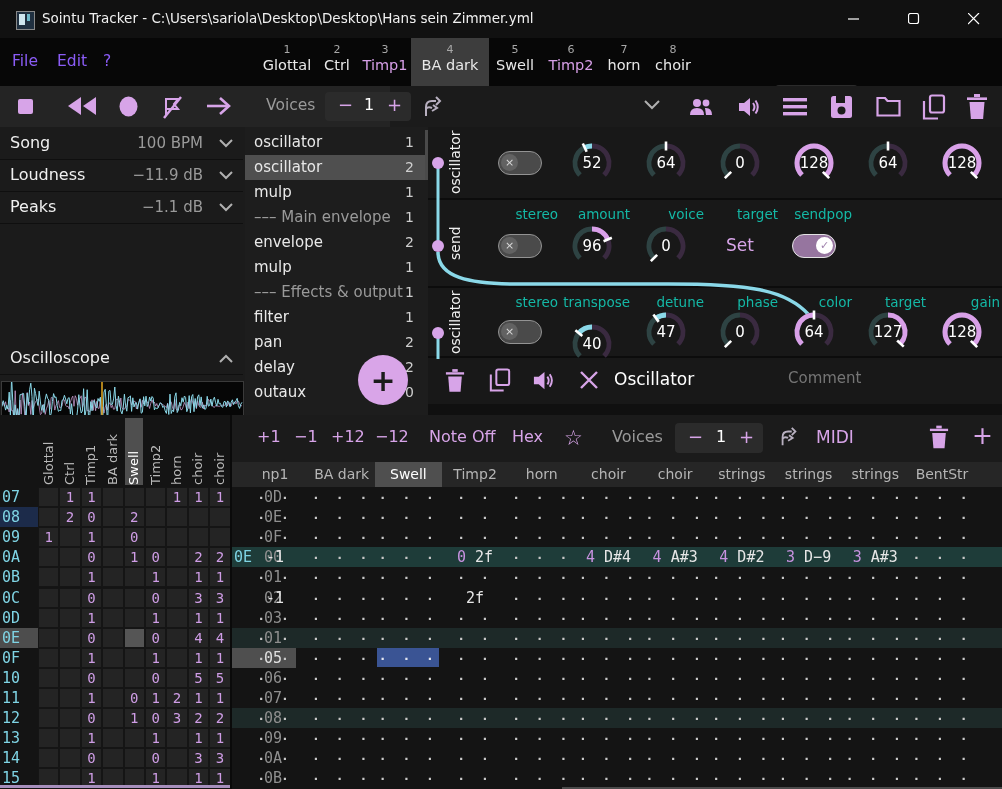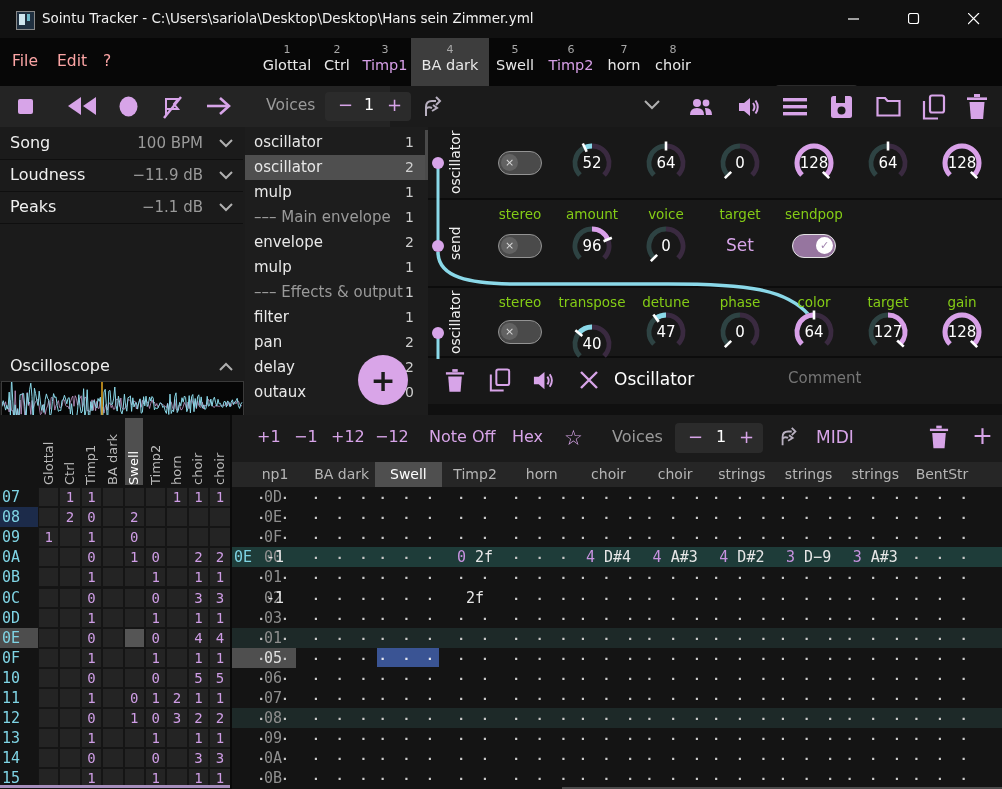--- a/index.html
+++ b/index.html
@@ -9,21 +9,21 @@
   .mono{font-family:"DejaVu Sans Mono",monospace}
   .pink{color:#d7a4e8}
   .gray{color:#9a9a9a}
   svg{display:block}
   
   #titlebar{left:0;top:0;width:1002px;height:38px;background:#111;border-bottom:1px solid #262626}
   #titlebar .title{left:42px;top:10px;font-size:13.5px;color:#f0f0f0}
   .wbtn{top:0;width:56px;height:38px;display:flex;align-items:center;justify-content:center;color:#fff}
   
   #menubar{left:0;top:38px;width:1002px;height:48px;background:#070707}
-  .menuitem{top:14px;font-size:15.5px;color:#fca5a5}
+  .menuitem{top:14px;font-size:15.5px;color:#8b5cf6}
   .tab{top:38px;height:48px;text-align:center;cursor:default}
   .tab .num{font-size:11px;color:#a8a8a8;margin-top:5px}
   .tab .nm{font-size:14.5px;margin-top:1px;color:#e8e8e8}
   .tab.active{background:#3d3d3d}
   .tab.pinknm .nm{color:#d79fe8}
   .chip{background:#2b2b2b;border-radius:4px}
   .chipminus,.chipplus{color:#d7a4e8;font-size:18px}
   .chipval{color:#fff;font-size:16px}
   #transportbar{left:0;top:86px;width:1002px;height:41px;background:#1b1b1b}
   #transportbox{left:0;top:0;width:390px;height:41px;background:#242424}
@@ -43,21 +43,21 @@
   .urow .un{position:absolute;left:9px;font-size:15px}
   .urow .uc{position:absolute;right:14px;font-size:14px;color:#cfcfcf}
   .urow.sel{background:#4f4f4f}
   .urow.grp .un{color:#9a9a9a}
   #fab{left:358px;top:355px;width:50px;height:50px;border-radius:50%;background:#d9a5e8;
        display:flex;align-items:center;justify-content:center;color:#1b1b1b;font-size:30px;font-weight:bold}
   
   #unitpanel{left:428px;top:127px;width:574px;height:288px;background:#181818;overflow:hidden}
   .usep{left:0;width:574px;height:2px;background:#0c0c0c}
   .vlabel{writing-mode:vertical-rl;transform:rotate(180deg);text-align:center;font-size:14px;color:#f0f0f0}
-  .plabel{position:absolute;width:76px;text-align:center;font-size:13.5px;color:#84cc16}
+  .plabel{position:absolute;width:76px;text-align:right;font-size:13.5px;color:#14b8a6}
   .toggle{position:absolute;width:44px;height:24px;border-radius:13px;box-sizing:border-box}
   .toggle.off{background:#4a4a4a;border:1.5px solid #939393}
   .toggle.on{background:#96759f;border:1.5px solid #e3e3e3}
   .tknob{position:absolute;top:2px;width:17px;height:17px;border-radius:50%;display:flex;
          align-items:center;justify-content:center;font-size:11px}
   .toggle.off .tknob{left:2px;background:#626262;color:#d8d8d8}
   .toggle.on .tknob{right:2px;background:#fff;color:#a183ae}
   .setbtn{position:absolute;color:#d7a4e8;font-size:17px}
   #unitfooter .icon{position:absolute}
   #uname{font-size:17px;color:#fff}
@@ -310,21 +310,21 @@
       <div class="abs srow" style="top: 64px;">
         <span class="lab">Peaks</span>
         <span class="val">−1.1 dB</span>
         <span class="chev">
           <svg width="14" height="9">
             <polyline points="1,1 7,7 13,1" fill="none" stroke="#b0b0b0" stroke-width="2"></polyline>
           </svg>
         </span>
       </div>
     </div>
-  <div class="abs srow" style="top:223px">
+  <div class="abs srow" style="top:215px">
     <span class="lab">Oscilloscope</span>
     <span class="chev">
       <svg width="14" height="9">
           <polyline points="1,8 7,2 13,8" fill="none" stroke="#b0b0b0" stroke-width="2"></polyline>
         </svg>
       </span>
   </div>
   <div class="abs" id="wave">
     <svg id="wavesvg" width="241" height="45">
         <polyline points="0.0,20.4 1.2,20.7 2.4,24.2 3.6,19.7 4.8,26.4 6.0,25.9 7.2,30.0 8.4,18.3 9.6,28.6 10.8,28.7 12.0,37.1 13.2,8.7 14.4,36.6 15.6,26.8 16.8,35.3 18.0,18.0 19.2,32.2 20.4,11.9 21.6,20.0 22.8,33.9 24.0,28.1 25.2,10.5 26.4,23.6 27.6,20.0 28.8,32.5 30.0,18.5 31.2,26.3 32.4,22.4 33.6,19.5 34.8,18.4 36.0,17.5 37.2,25.0 38.4,32.7 39.6,31.5 40.8,25.4 42.0,22.1 43.2,32.4 44.4,26.7 45.6,23.8 46.8,18.7 48.0,27.3 49.2,15.6 50.4,15.6 51.6,17.3 52.8,28.1 54.0,23.5 55.2,21.6 56.4,18.6 57.6,25.5 58.8,25.4 60.0,24.3 61.2,17.6 62.4,17.9 63.6,23.2 64.8,24.7 66.0,24.2 67.2,27.0 68.4,20.2 69.6,16.3 70.8,14.1 72.0,24.3 73.2,13.7 74.4,16.4 75.6,23.2 76.8,17.7 78.0,16.6 79.2,13.8 80.4,25.7 81.6,22.0 82.8,15.1 84.0,15.6 85.2,28.7 86.4,28.4 87.6,30.1 88.8,26.4 90.0,17.8 91.2,28.4 92.4,17.5 93.6,28.7 94.8,19.3 96.0,26.3 97.2,26.3 98.4,16.0 99.6,32.0 100.8,24.8 102.0,31.1 103.2,25.2 104.4,21.9 105.6,28.1 106.8,21.6 108.0,20.8 109.2,25.6 110.4,23.3 111.6,27.3 112.8,26.9 114.0,18.2 115.2,16.8 116.4,18.6 117.6,24.4 118.8,16.0 120.0,26.2 121.2,27.0 122.4,27.2 123.6,24.8 124.8,24.2 126.0,17.6 127.2,18.1 128.4,18.2 129.6,23.0 130.8,19.2 132.0,19.2 133.2,19.5 134.4,26.9 135.6,23.8 136.8,20.9 138.0,17.4 139.2,25.3 140.4,18.3 141.6,22.1 142.8,19.0 144.0,18.6 145.2,19.8 146.4,22.5 147.6,26.5 148.8,21.2 150.0,17.9 151.2,21.3 152.4,20.0 153.6,24.1 154.8,21.5 156.0,25.4 157.2,23.2 158.4,20.8 159.6,22.0 160.8,22.6 162.0,23.5 163.2,24.3 164.4,25.7 165.6,21.3 166.8,27.6 168.0,20.2 169.2,19.9 170.4,25.0 171.6,28.7 172.8,17.5 174.0,26.6 175.2,28.5 176.4,24.1 177.6,22.6 178.8,27.7 180.0,27.6 181.2,24.7 182.4,20.5 183.6,23.2 184.8,27.2 186.0,20.0 187.2,26.6 188.4,19.8 189.6,16.4 190.8,20.9 192.0,24.1 193.2,18.6 194.4,26.7 195.6,18.6 196.8,23.3 198.0,25.3 199.2,24.7 200.4,20.2 201.6,26.9 202.8,22.9 204.0,24.2 205.2,23.0 206.4,17.3 207.6,19.2 208.8,19.5 210.0,23.1 211.2,24.8 212.4,25.4 213.6,23.5 214.8,24.1 216.0,24.0 217.2,24.5 218.4,23.8 219.6,23.8 220.8,23.0 222.0,23.5 223.2,22.9 224.4,20.6 225.6,23.8 226.8,20.3 228.0,23.9 229.2,24.1 230.4,20.5 231.6,21.8 232.8,19.9 234.0,21.9 235.2,18.9 236.4,19.0 237.6,21.7 238.8,23.9 240.0,23.7" fill="none" stroke="#d8a8e0" stroke-width="1" opacity="0.7"></polyline>

